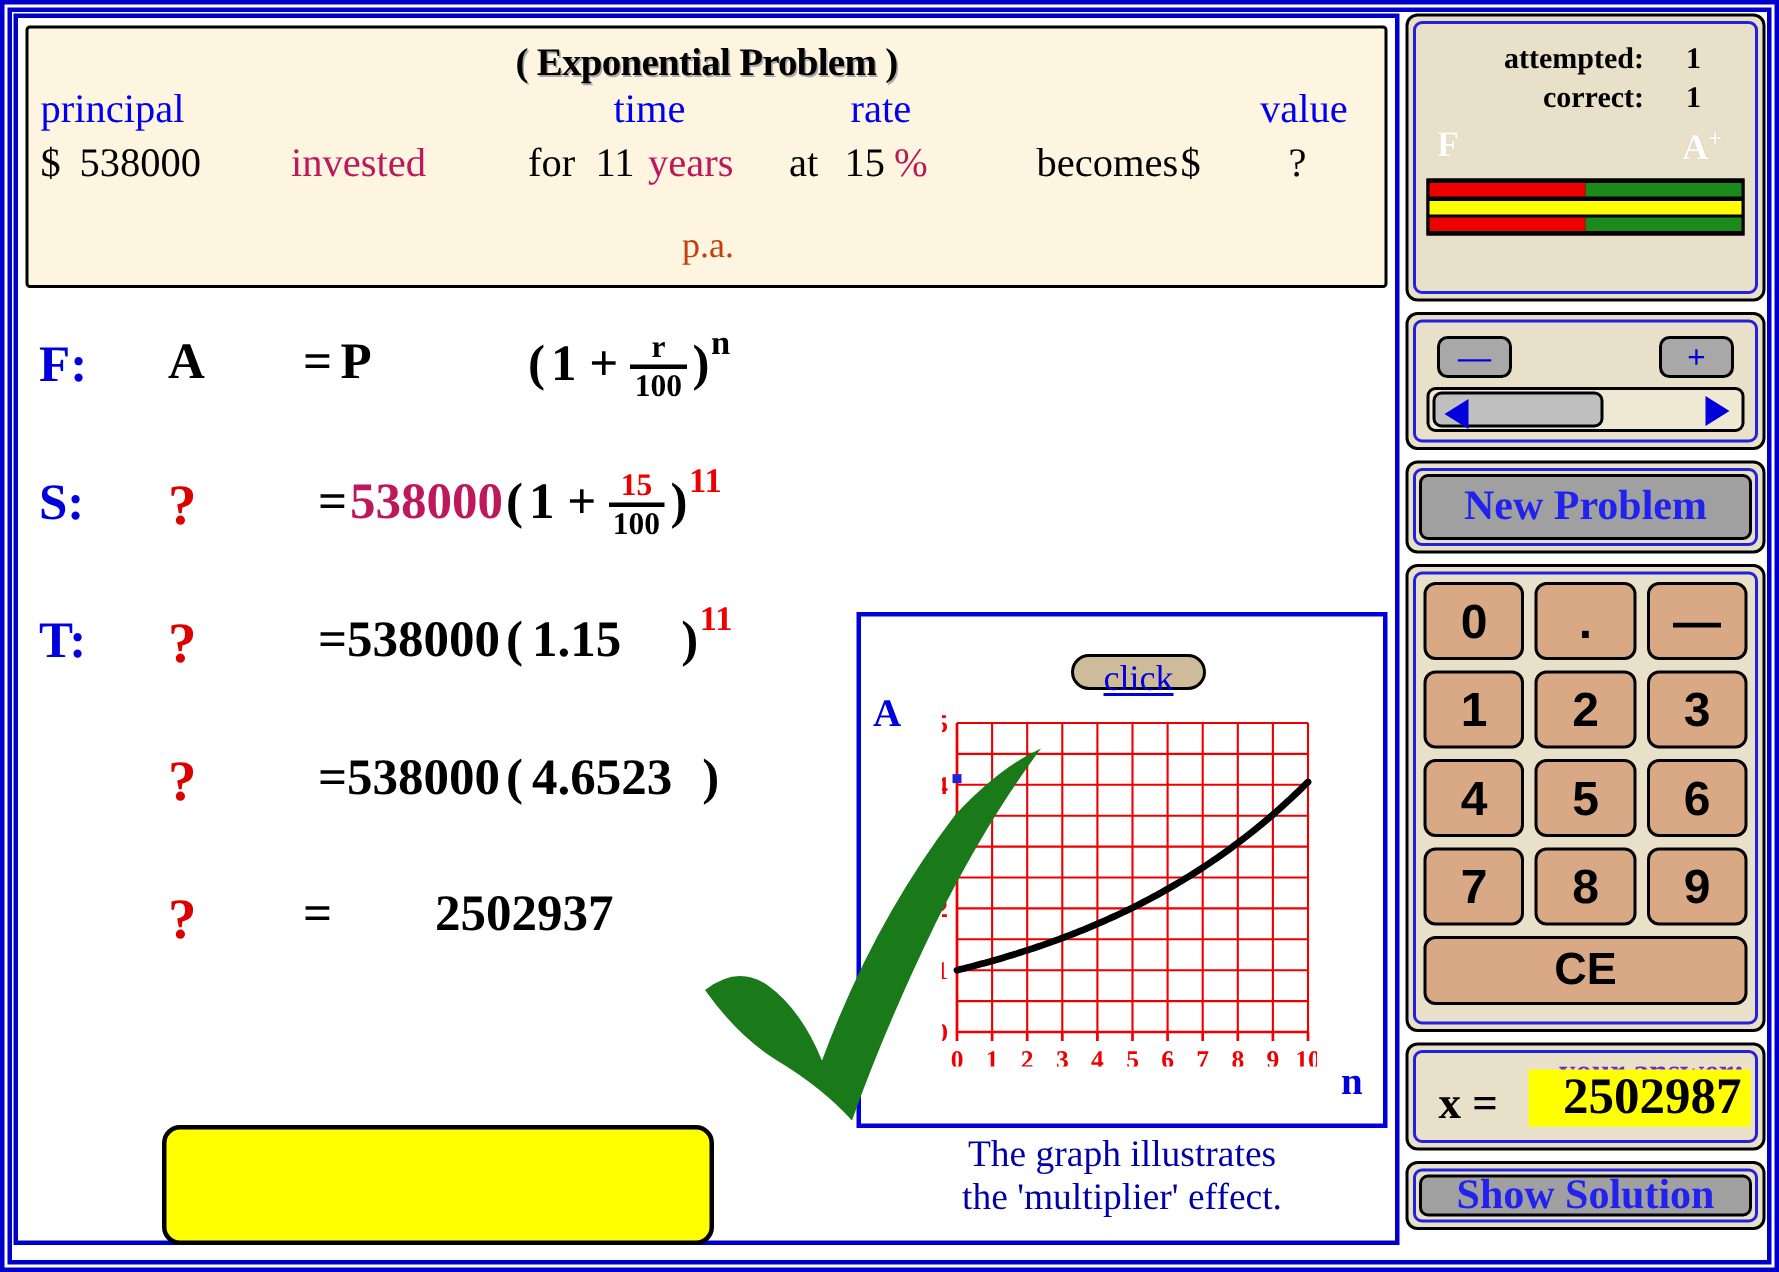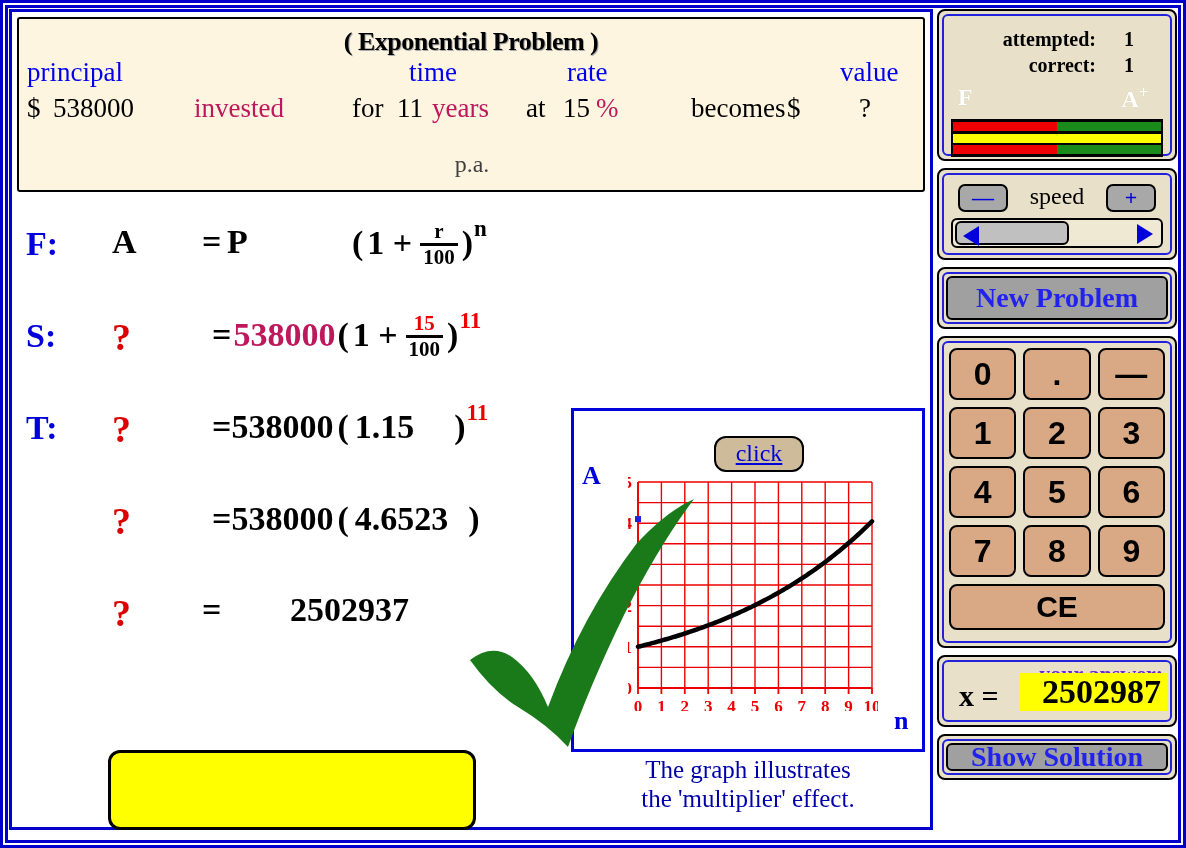--- a/index.html
+++ b/index.html
@@ -88,21 +88,21 @@
   .s-pct      { left: 577px; }
   .s-becomes  { left: 672px; }
   .s-dollar2  { left: 768px; }
   .s-unknown  { left: 840px; }
   .hdr-pa {
     position: absolute;
     left: 0; right: 0;
     top: 132px;
     text-align: center;
     font-size: 24px;
-    color: #404040;
+    color: #c2410c;
     padding-left: 2px;
   }
 
   
   .work {
     position: absolute;
     left: 0; top: 185px;
     width: 924px;
   }
   .wrow {
@@ -162,21 +162,21 @@
   .graph-panel {
     position: absolute;
     left: 559px; top: 396px;
     width: 354px; height: 344px;
     background: #ffffff;
     border: 3px solid #0000dd;
   }
   .click-btn {
     position: absolute;
     left: 140px; top: 25px;
-    width: 90px; height: 36px;
+    width: 90px; height: 24px;
     background: #cdbb9a;
     border: 2px solid #000000;
     border-radius: 12px;
     text-align: center;
     line-height: 30px;
     font-size: 24px;
     color: #0000dd;
     text-decoration: underline;
     cursor: pointer;
   }
@@ -225,21 +225,21 @@
     border-radius: 8px;
     margin-bottom: 7px;
   }
   .panel-inner {
     border: 2px solid #2222dd;
     border-radius: 6px;
     margin: 3px;
     height: calc(100% - 6px);
   }
 
-  .score-panel { height: 152px; }
+  .score-panel { height: 192px; }
   .score-line {
     position: relative;
     height: 26px;
     font-size: 20px;
     font-weight: bold;
     color: #000000;
   }
   .score-line .lab { position: absolute; right: 74px; }
   .score-line .val { position: absolute; right: 36px; }
   .score-line:first-child { margin-top: 12px; }
@@ -625,21 +625,20 @@
             <div class="seg" id="bar3b" style="width: 50%; background: rgb(26, 138, 26);"></div>
           </div>
         </div>
       </div>
     </div>
 
     <div class="panel speed-panel">
       <div class="panel-inner">
         <div class="sp-row">
           <div class="sp-btn sp-minus">—</div>
-          <div class="sp-label">speed</div>
           <div class="sp-btn sp-plus">+</div>
         </div>
         <div class="slider">
           <div class="slider-thumb" id="sliderThumb" style="width: 55%;">
             <span class="tri-left"></span>
           </div>
           <span class="tri-right"></span>
         </div>
       </div>
     </div>

